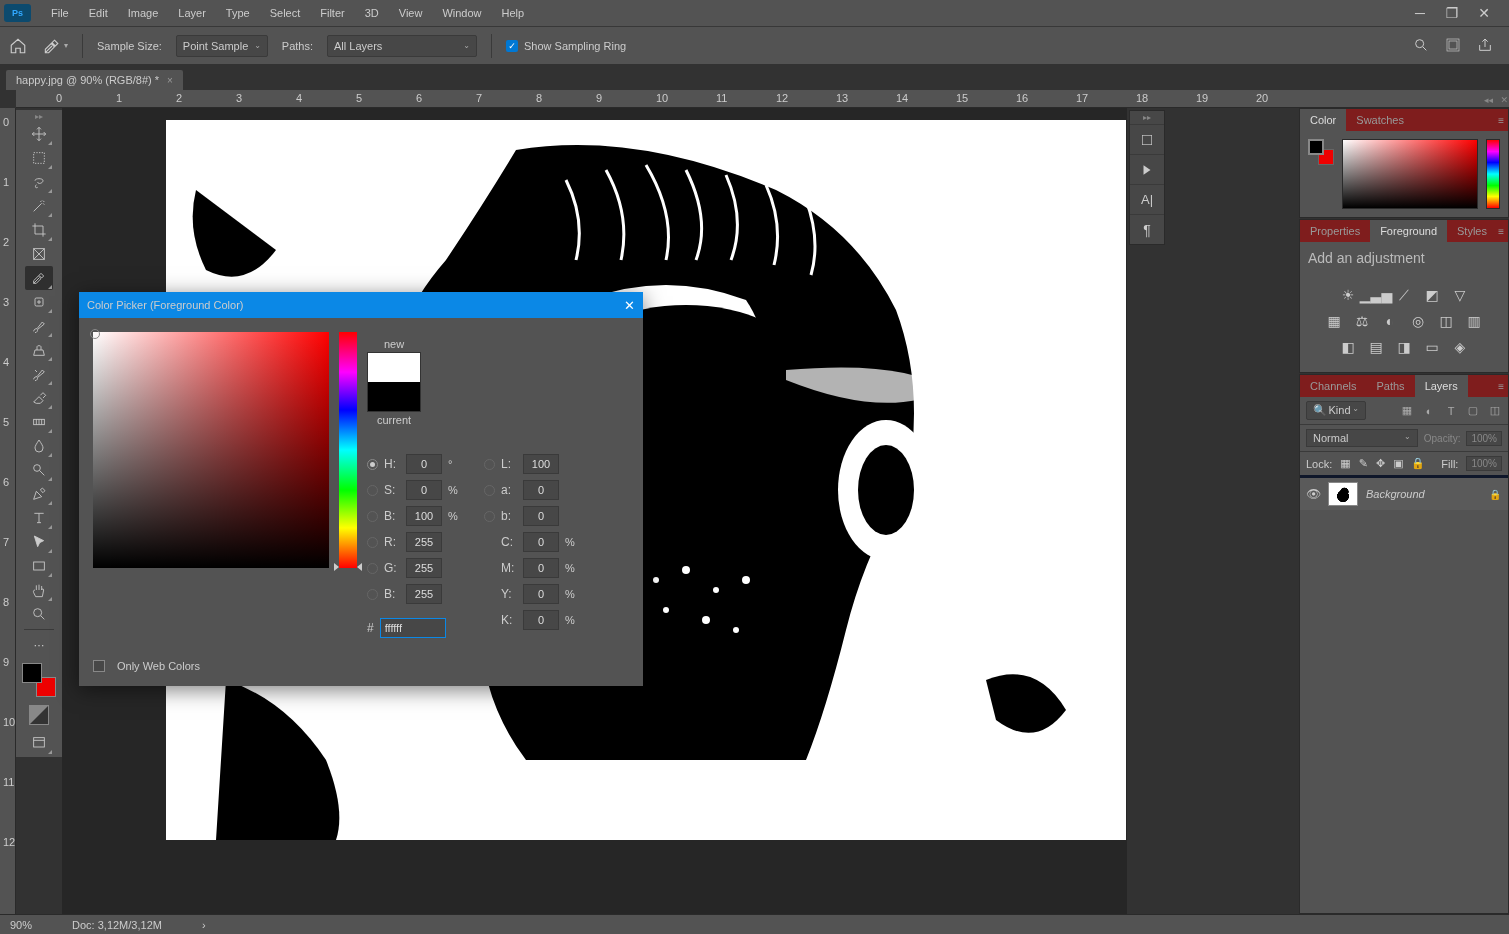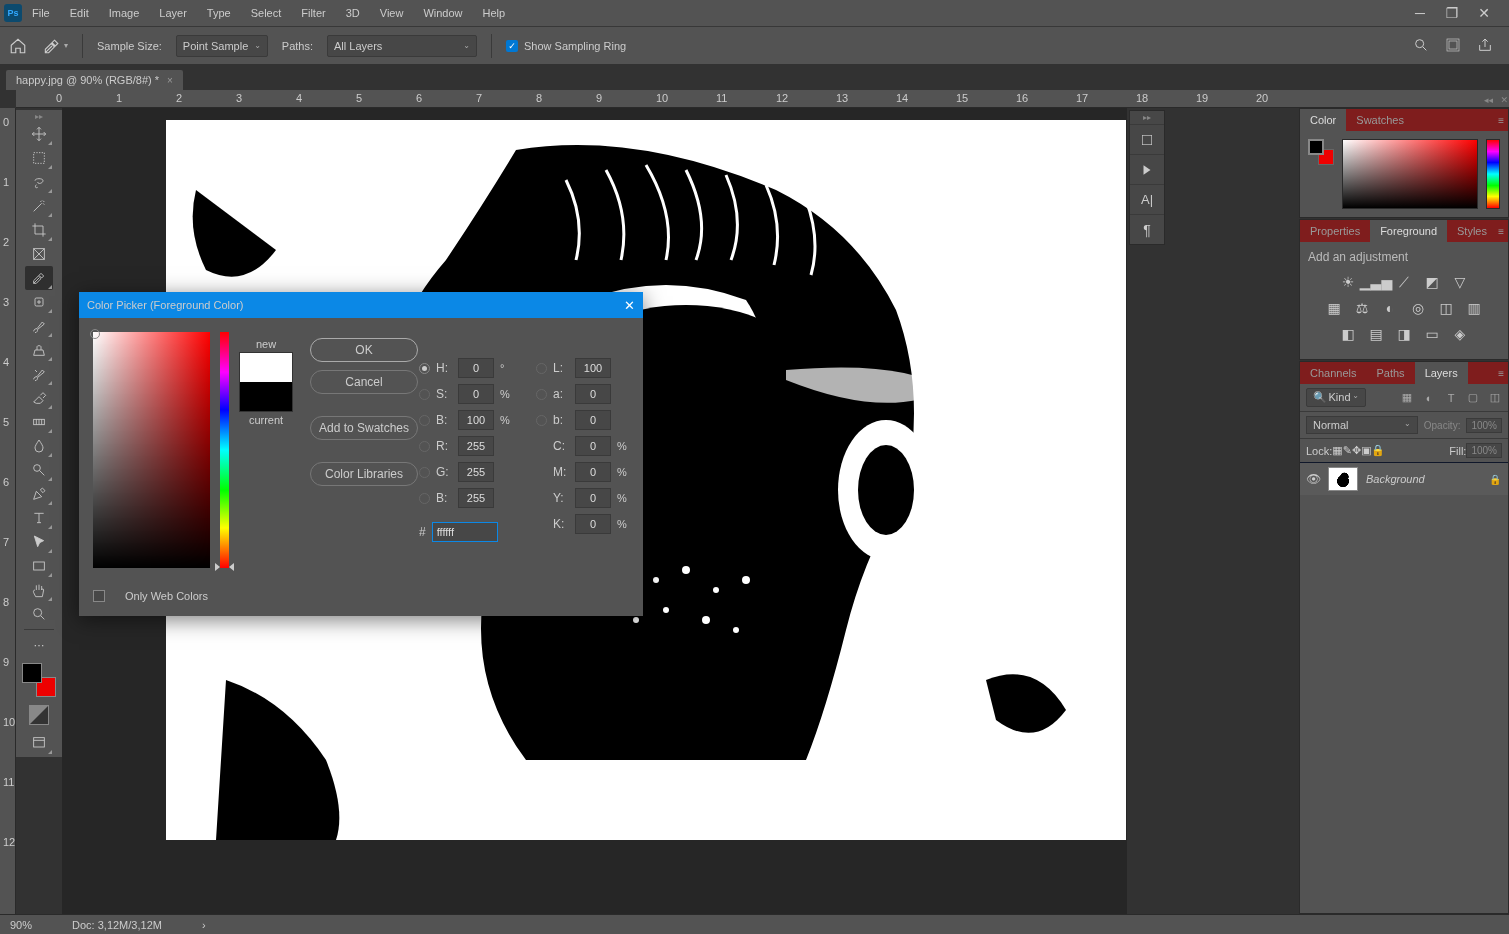--- a/index.html
+++ b/index.html
@@ -1,18 +1,18 @@
 <!DOCTYPE html>
 <html><head>
 <meta charset="utf-8">
 <style>
 *{margin:0;padding:0;box-sizing:border-box;font-family:"Segoe UI",Tahoma,sans-serif;font-size:11px;color:#ccc;user-select:none}
 body{background:#323232;width:1509px;height:934px;overflow:hidden;position:relative}
 .menubar{height:26px;background:#535353;display:flex;align-items:center;padding:0 4px}
-.ps-logo{width:18px;height:18px;background:#0c4a6e;border-radius:3px;display:flex;align-items:center;justify-content:center;}
+.ps-logo{width:27px;height:18px;background:#0c4a6e;border-radius:3px;display:flex;align-items:center;justify-content:center;margin-right:10px}
 .ps-logo span{color:#31a8ff;font-weight:bold;font-size:9px}
 .menu-item{padding:0 10px;height:100%;display:flex;align-items:center;cursor:default}
 .win-controls{margin-left:auto;display:flex;gap:18px;padding-right:14px}
 .win-btn{width:14px;height:14px;display:flex;align-items:center;justify-content:center;font-size:14px}
 
 .optbar{height:38px;background:#535353;border-top:1px solid #383838;display:flex;align-items:center;padding:0 8px;gap:14px}
 .home-icon{width:20px;height:20px;display:flex;align-items:center;justify-content:center}
 .dropper-swatch{display:flex;align-items:center}
 .opt-label{color:#ccc}
 .opt-select{background:#474747;border:1px solid #3a3a3a;height:22px;padding:0 6px;display:flex;align-items:center;border-radius:2px;min-width:92px;justify-content:space-between}
@@ -59,55 +59,55 @@
 .panel-body{padding:8px}
 
 .color-panel-body{display:flex;gap:8px;align-items:stretch;height:86px}
 .mini-fgbg{position:relative;width:26px;height:26px;flex-shrink:0}
 .mini-fgbg .fg{position:absolute;left:0;top:0;width:16px;height:16px;background:#000;border:2px solid #888;z-index:2}
 .mini-fgbg .bg{position:absolute;right:0;bottom:0;width:16px;height:16px;background:#e00;border:1px solid #666}
 .big-grad{flex:1;background:linear-gradient(to bottom,rgba(0,0,0,0)0%,#000 100%),linear-gradient(to right,#fff 0%,#f00 100%);position:relative;border:1px solid #2a2a2a}
 .hue-strip{width:14px;background:linear-gradient(to bottom,#f00 0%,#f0f 17%,#00f 33%,#0ff 50%,#0f0 67%,#ff0 83%,#f00 100%);border:1px solid #2a2a2a}
 
 .adj-body{padding:8px}
-.adj-label{font-size:12px;color:#bbb;margin-bottom:9px}
+.adj-label{font-size:14px;color:#bbb;margin-bottom:20px}
 .adj-row{display:flex;gap:10px;justify-content:center;margin-bottom:8px}
 .adj-ic{width:18px;height:18px;display:flex;align-items:center;justify-content:center;color:#ccc;font-size:14px}
 
 .layers-body{padding:0}
 .layer-filter{display:flex;align-items:center;padding:4px 6px;gap:8px;border-bottom:1px solid #3a3a3a}
 .kind-sel{background:#474747;border:1px solid #3a3a3a;padding:2px 6px;font-size:10px;border-radius:2px;flex:0 0 60px;display:flex;justify-content:space-between}
 .filter-icons{display:flex;gap:8px;margin-left:auto}
 .fic{width:14px;height:14px;display:flex;align-items:center;justify-content:center;color:#aaa;font-size:11px}
 .blend-row{display:flex;padding:4px 6px;gap:6px;border-bottom:1px solid #3a3a3a;align-items:center}
 .blend-sel{background:#474747;border:1px solid #3a3a3a;padding:2px 6px;font-size:10px;flex:1;display:flex;justify-content:space-between;color:#888}
 .op-lbl{font-size:10px;color:#888}
 .op-val{font-size:10px;color:#888;background:#474747;padding:1px 4px;border:1px solid #3a3a3a}
-.lock-row{display:flex;padding:4px 6px;align-items:center;border-bottom:1px solid #0f172a;font-size:10px;color:#888}
+.lock-row{display:flex;padding:4px 6px;gap:8px;align-items:center;border-bottom:3px solid #0f172a;font-size:10px;color:#888}
 .lock-ic{font-size:11px}
 .layer-item{display:flex;align-items:center;padding:4px 6px;gap:8px;background:#5a5a5a}
 .eye{width:14px;font-size:12px}
 .thumb{width:30px;height:24px;background:#fff;border:1px solid #888;position:relative;overflow:hidden}
 .thumb::after{content:"";position:absolute;inset:0;background:radial-gradient(circle at 55% 40%,#000 20%,transparent 22%),radial-gradient(circle at 50% 60%,#000 30%,transparent 32%)}
 .layer-name{font-style:italic;font-size:11px}
 .lock-badge{margin-left:auto;font-size:10px}
 
 .statusbar{position:absolute;left:0;right:0;bottom:0;height:20px;background:#535353;border-top:1px solid #2a2a2a;display:flex;align-items:center;padding:0 10px;gap:40px;font-size:10px}
 
 
 .dialog{position:absolute;left:79px;top:292px;width:564px;background:#535353;box-shadow:0 4px 20px rgba(0,0,0,0.5)}
 .dlg-title{background:#0b88e6;height:26px;display:flex;align-items:center;padding:0 8px;color:#fff;font-size:12px}
 .dlg-close{margin-left:auto;font-size:13px;color:#fff}
 .dlg-body{padding:14px;display:flex;gap:10px}
 .sv-box{width:236px;height:236px;background:linear-gradient(to bottom,rgba(0,0,0,0)0%,#000 100%),linear-gradient(to right,#fff 0%,#f00 100%);position:relative;cursor:crosshair}
 .sv-cursor{position:absolute;left:-3px;top:-3px;width:10px;height:10px;border:1px solid #888;border-radius:50%}
 .hue-bar{width:18px;height:236px;background:linear-gradient(to bottom,#f00 0%,#f0f 17%,#00f 33%,#0ff 50%,#0f0 67%,#ff0 83%,#f00 100%);position:relative}
 .hue-ptr{position:absolute;left:-5px;bottom:-3px;width:0;height:0;border-top:4px solid transparent;border-bottom:4px solid transparent;border-left:5px solid #ccc}
 .hue-ptr.r{left:auto;right:-5px;border-left:none;border-right:5px solid #ccc}
-.dlg-right{flex:1;display:flex;flex-direction:row}
+.dlg-right{flex:1;display:flex;flex-direction:column}
 .btns-col{display:flex;flex-direction:column;gap:8px;align-items:center;width:110px;margin-left:auto}
 .dlg-btn{width:108px;height:24px;border:1px solid #777;border-radius:12px;background:#535353;display:flex;align-items:center;justify-content:center;font-size:12px}
 .dlg-btn.primary{border:1px solid #aaa}
 .newcur{display:flex;flex-direction:column;align-items:center}
 .nc-label{font-size:11px;color:#ccc;margin-bottom:2px}
 .nc-box{width:54px;height:60px;border:1px solid #333;display:flex;flex-direction:column}
 .nc-new{flex:1;background:#fff}
 .nc-cur{flex:1;background:#000}
 .dlg-mid{display:flex;gap:16px;margin-top:6px}
 .vals{display:flex;flex-direction:column;gap:6px;margin-top:18px}
@@ -115,21 +115,21 @@
 .vrow .radio{width:11px;height:11px;border:1px solid #888;border-radius:50%;display:flex;align-items:center;justify-content:center}
 .vrow .radio.on::after{content:"";width:5px;height:5px;background:#ccc;border-radius:50%}
 .vrow .radio.off{border:1px solid #666}
 .vrow label{width:16px;font-size:12px}
 .vrow input{width:36px;height:20px;background:#474747;border:1px solid #3a3a3a;color:#ddd;text-align:center;font-size:11px}
 .vrow .unit{width:12px;font-size:11px}
 .vals2{display:flex;flex-direction:column;gap:6px;margin-top:18px}
 .hex-row{display:flex;align-items:center;gap:6px;margin-top:8px}
 .hex-row label{font-size:12px}
 .hex-row input{width:66px;height:20px;background:#474747;border:1px solid #0b88e6;color:#ddd;padding:0 4px;font-size:11px}
-.web-only{display:flex;align-items:center;gap:20px;padding:8px 14px 14px}
+.web-only{display:flex;align-items:center;gap:12px;padding:8px 14px 14px}
 .web-chk{width:12px;height:12px;border:1px solid #888;background:#474747}
 
 .panel-close{position:absolute;right:0;top:-14px;display:flex;gap:6px;font-size:9px;color:#888}
 </style>
 </head>
 <body>
 
 <div class="menubar">
   <div class="ps-logo">
       <span>Ps</span>
@@ -564,28 +564,20 @@
     <div class="dlg-right">
       <div class="dlg-mid">
         <div class="newcur">
           <div class="nc-label">new</div>
           <div class="nc-box">
               <div class="nc-new"></div>
               <div class="nc-cur"></div>
             </div>
           <div class="nc-label" style="margin-top:2px">current</div>
         </div>
-        <div class="btns-col">
-          <div class="dlg-btn primary">OK</div>
-          <div class="dlg-btn">Cancel</div>
-          <div style="height:6px"></div>
-          <div class="dlg-btn">Add to Swatches</div>
-          <div style="height:6px"></div>
-          <div class="dlg-btn">Color Libraries</div>
-        </div>
       </div>
       <div style="display:flex;gap:24px;margin-top:8px">
         <div class="vals">
           <div class="vrow">
               <span class="radio on"></span>
               <label>H:</label>
               <input value="0" style="">
               <span class="unit">°</span>
             </div>
           <div class="vrow">

